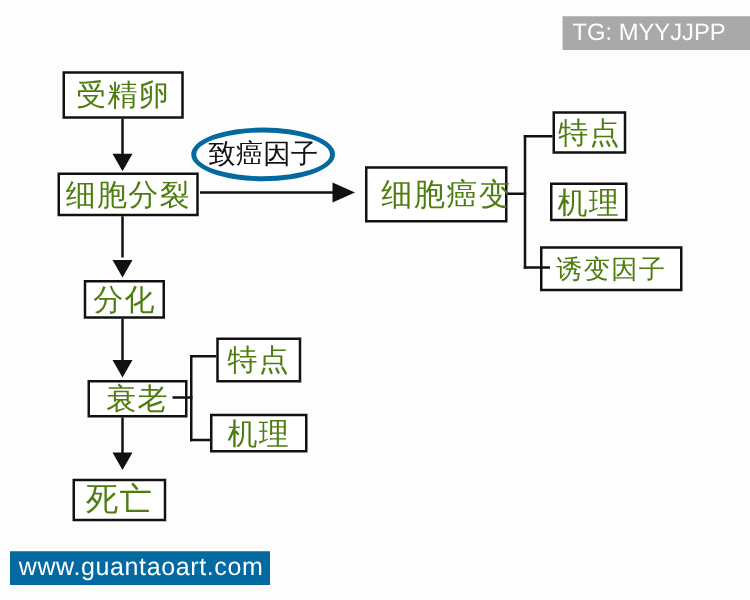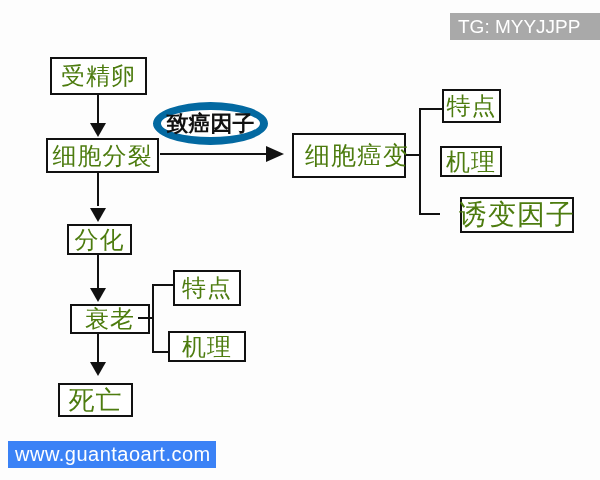--- a/index.html
+++ b/index.html
@@ -11,23 +11,23 @@
   .canvas{position:absolute;left:0;top:0;width:600px;height:480px;background:#fdfdfd;}
   .node{
     position:absolute;box-sizing:border-box;
     border:2px solid #111;background:#fff;color:#4d7c0f;
     display:flex;align-items:center;justify-content:center;
     font-size:24px;line-height:1;white-space:nowrap;
     letter-spacing:1px;
   }
   .ellipse{
     position:absolute;box-sizing:border-box;
-    border:8px solid #0369a1;border-radius:50%;background:#fff;color:#111;
+    border:4px solid #0369a1;border-radius:50%;background:#fff;color:#111;
     display:flex;align-items:center;justify-content:center;
-    font-size:22px;line-height:1;white-space:nowrap;font-weight:bold;
+    font-size:22px;line-height:1;white-space:nowrap;
   }
   .hline,.vline{position:absolute;background:#111;}
   .hline{height:2px;}
   .vline{width:2px;}
   .arrowhead-down{
     position:absolute;width:0;height:0;
     border-left:8px solid transparent;border-right:8px solid transparent;
     border-top:14px solid #111;
   }
   .arrowhead-right{
@@ -60,21 +60,21 @@
   <div class="node" style="left:58px;top:383px;width:75px;height:34px;font-size:26px;">死亡</div>
 
   <div class="ellipse" style="left:153px;top:102px;width:115px;height:43px;">致癌因子</div>
 
   <div class="node" style="left:292px;top:133px;width:114px;height:45px;font-size:25px;padding-left:16px;">细胞癌变</div>
 
   <div class="node" style="left:442px;top:89px;width:59px;height:34px;">特点</div>
 
   <div class="node" style="left:440px;top:146px;width:62px;height:31px;">机理</div>
 
-  <div class="node" style="left:460px;top:197px;width:114px;height:36px;font-size:28px;">诱变因子</div>
+  <div class="node" style="left:432px;top:197px;width:114px;height:36px;font-size:21px;">诱变因子</div>
 
   <div class="node" style="left:173px;top:270px;width:68px;height:36px;">特点</div>
 
   <div class="node" style="left:168px;top:331px;width:78px;height:31px;">机理</div>
 
   <div class="vline" style="left:97px;top:95px;height:32px;"></div>
   <div class="arrowhead-down" style="left:90px;top:123px;"></div>
 
   <div class="vline" style="left:97px;top:173px;height:33px;"></div>
   <div class="arrowhead-down" style="left:90px;top:208px;"></div>
@@ -92,15 +92,15 @@
   <div class="vline" style="left:419px;top:108px;height:107px;"></div>
   <div class="hline" style="left:419px;top:108px;width:23px;"></div>
   <div class="hline" style="left:419px;top:213px;width:21px;"></div>
 
   <div class="hline" style="left:138px;top:317px;width:16px;"></div>
   <div class="vline" style="left:152px;top:284px;height:69px;"></div>
   <div class="hline" style="left:152px;top:284px;width:21px;"></div>
   <div class="hline" style="left:152px;top:351px;width:16px;"></div>
 
   <div class="watermark wm-top" style="background: rgb(169, 169, 169); color: rgb(255, 255, 255);">TG: MYYJJPP</div>
-  <div class="watermark wm-bottom" style="background: #3b82f6; color: rgb(255, 255, 255);">www.guantaoart.com</div>
+  <div class="watermark wm-bottom" style="background: #0369a1; color: rgb(255, 255, 255);">www.guantaoart.com</div>
 
 </div>
 
 </body></html>

